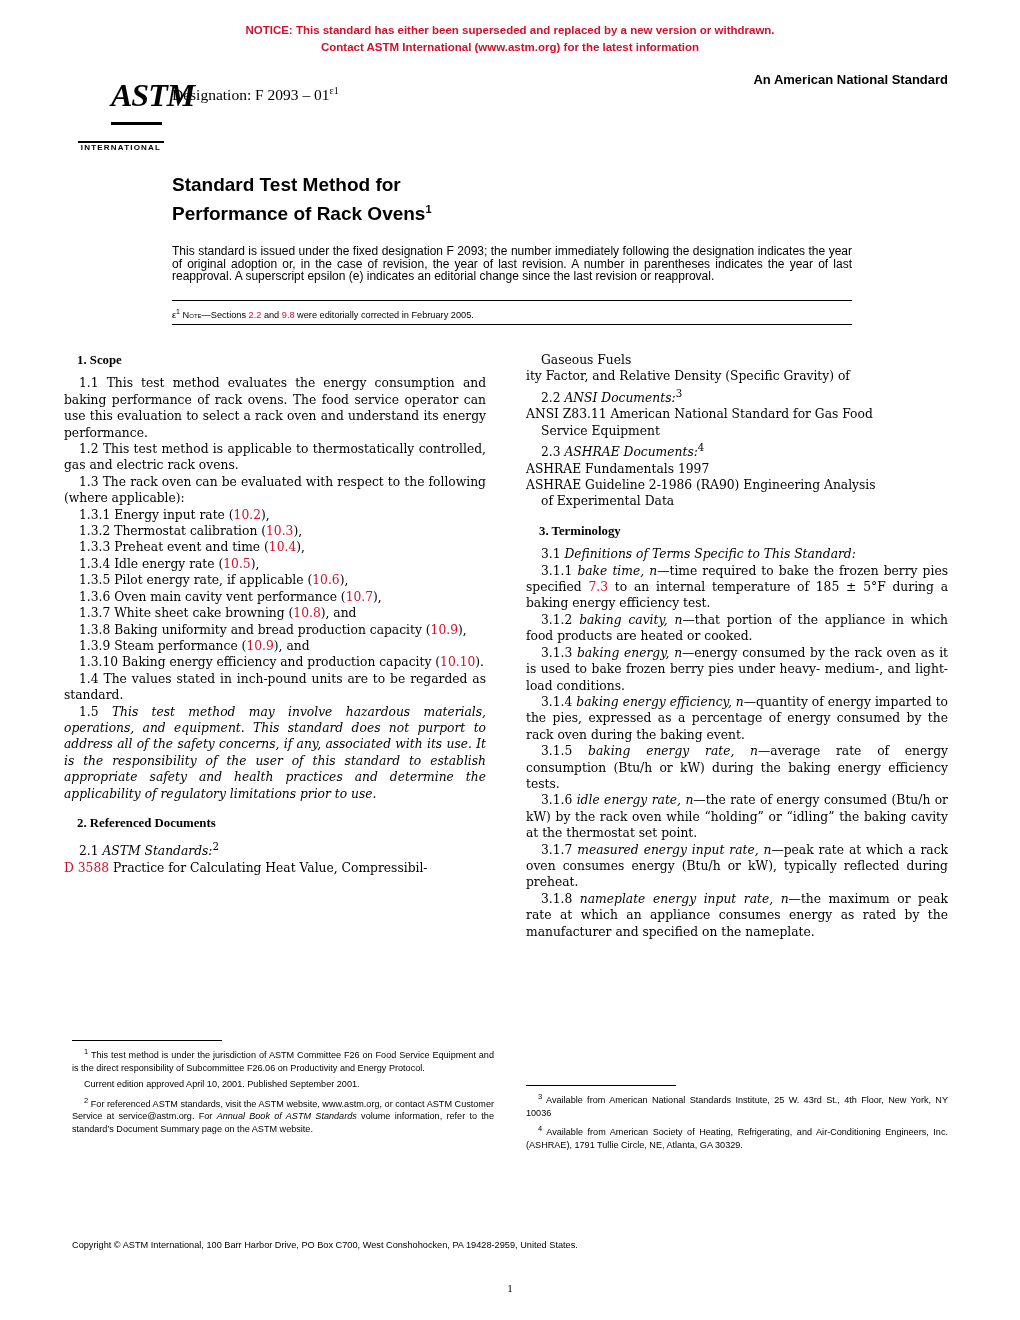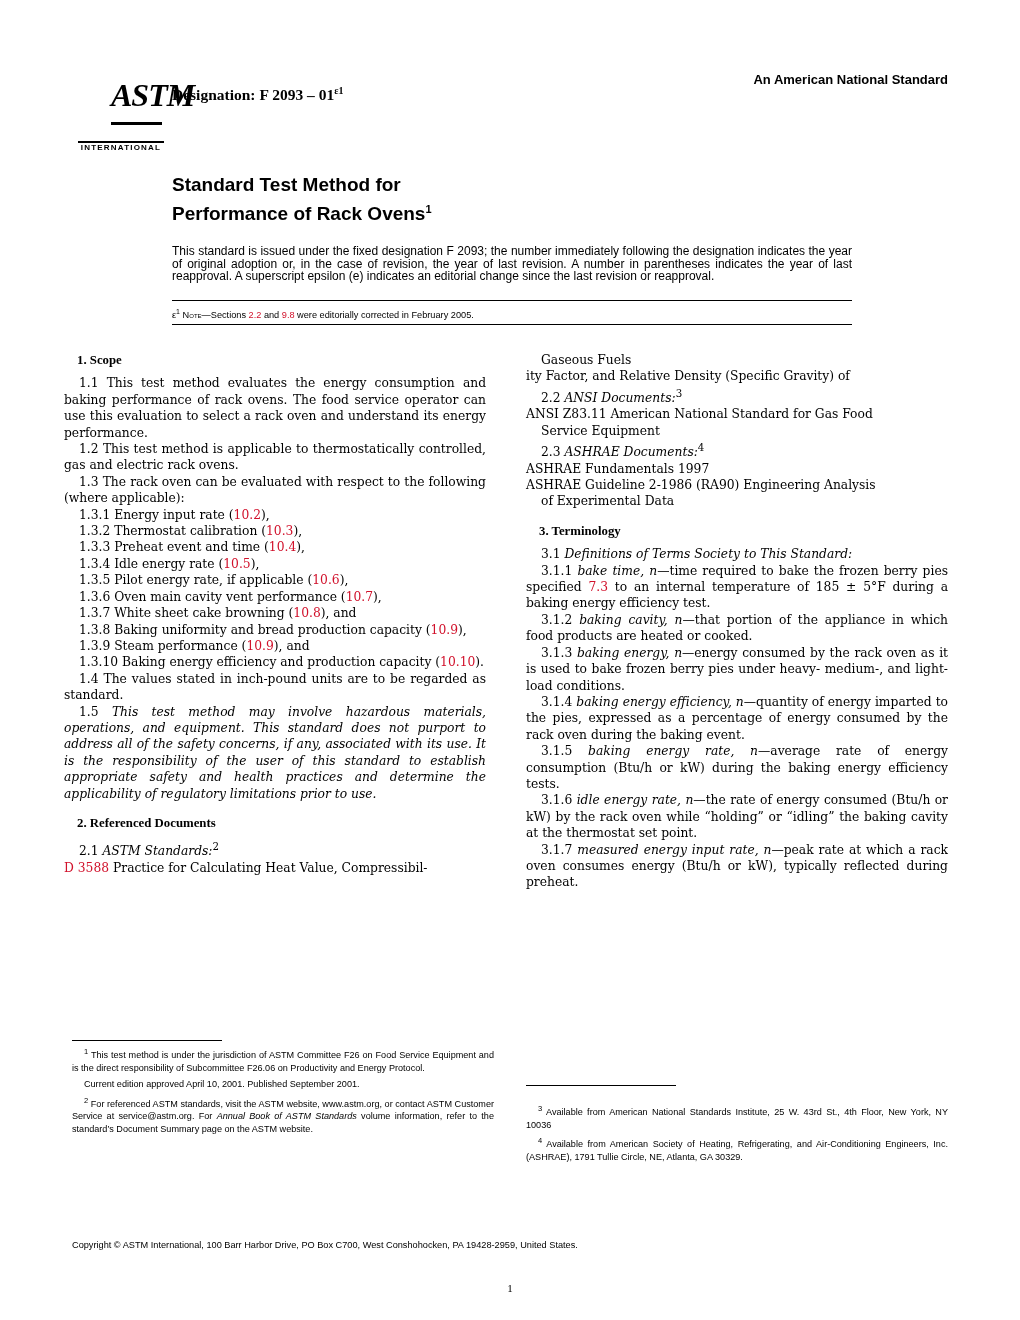--- a/index.html
+++ b/index.html
@@ -65,21 +65,21 @@
     position: absolute;
     left: 78px; top: 141px;
     width: 86px; height: 2px;
     background: #000;
   }
 
   .designation {
     position: absolute;
     left: 172px; top: 85px;
     font-family: "Liberation Serif", serif;
-    font-weight: bold;
+    font-weight: normal;
     font-size: 15.5px;
   }
   .designation sup { font-size: 10px; }
 
   .ansi-note {
     position: absolute;
     right: 72px; top: 72px;
     font-family: "Liberation Sans", sans-serif;
     font-size: 13px;
     font-weight: bold;
@@ -162,21 +162,21 @@
 
   .footnotes {
     position: absolute;
     width: 422px;
     font-family: "Liberation Sans", sans-serif;
     font-size: 9.1px;
     line-height: 12.6px;
     text-align: justify;
   }
   .fn-left { left: 72px; top: 1046px; }
-  .fn-right { left: 526px; top: 1091px; margin-top: 12px; }
+  .fn-right { left: 526px; top: 1091px; }
   .footnotes p { margin: 0 0 4px 0; }
   .footnotes sup { font-size: 7.5px; }
   .fn-ind { text-indent: 12px; }
 
   .copyright {
     position: absolute;
     left: 72px; top: 1240px;
     font-family: "Liberation Sans", sans-serif;
     font-size: 9.2px;
   }
@@ -187,20 +187,24 @@
     text-align: center;
     font-family: "Liberation Serif", serif;
     font-size: 11px;
   }
 </style>
 </head>
 <body>
 
 <div class="page">
 
+  <div class="notice">
+    <div>NOTICE: This standard has either been superseded and replaced by a new version or withdrawn.</div>
+    <div>Contact ASTM International (www.astm.org) for the latest information</div>
+  </div>
 
   <div class="logo-box">
     <div class="logo-a">ASTM</div>
     <div class="logo-sub">INTERNATIONAL</div>
   </div>
   <div class="logo-bar"></div>
 
   <div class="designation"><span>Designation: F 2093 – 01</span><sup>ε1</sup></div>
 
   <div class="ansi-note">An American National Standard</div>
@@ -247,28 +251,29 @@
     <p>ity Factor, and Relative Density (Specific Gravity) of</p>
     <p class="indent"><span>2.2  </span><span class="ital">ANSI Documents:</span><sup>3</sup></p>
     <p>ANSI Z83.11  American National Standard for Gas Food</p>
     <p style="padding-left:15px">Service Equipment</p>
     <p class="indent"><span>2.3  </span><span class="ital">ASHRAE Documents:</span><sup>4</sup></p>
     <p>ASHRAE Fundamentals 1997</p>
     <p>ASHRAE Guideline 2-1986 (RA90)  Engineering Analysis</p>
     <p style="padding-left:15px">of Experimental Data</p>
 
     <h3 class="sec">3.  Terminology</h3>
-    <p class="indent"><span>3.1  </span><span class="ital">Definitions of Terms Society to This Standard:</span></p>
+    <p class="indent"><span>3.1  </span><span class="ital">Definitions of Terms Specific to This Standard:</span></p>
     <p class="indent"><span>3.1.1  </span><span class="ital">bake time, n</span><span>—time required to bake the frozen berry pies specified </span><span class="ref">7.3</span><span> to an internal temperature of 185 ± 5°F during a baking energy efficiency test.</span></p>
     <p class="indent"><span>3.1.2  </span><span class="ital">baking cavity, n</span><span>—that portion of the appliance in which food products are heated or cooked.</span></p>
     <p class="indent"><span>3.1.3  </span><span class="ital">baking energy, n</span><span>—energy consumed by the rack oven as it is used to bake frozen berry pies under heavy- medium-, and light-load conditions.</span></p>
     <p class="indent"><span>3.1.4  </span><span class="ital">baking energy efficiency, n</span><span>—quantity of energy imparted to the pies, expressed as a percentage of energy consumed by the rack oven during the baking event.</span></p>
     <p class="indent"><span>3.1.5  </span><span class="ital">baking energy rate, n</span><span>—average rate of energy consumption (Btu/h or kW) during the baking energy efficiency tests.</span></p>
     <p class="indent"><span>3.1.6  </span><span class="ital">idle energy rate, n</span><span>—the rate of energy consumed (Btu/h or kW) by the rack oven while “holding” or “idling” the baking cavity at the thermostat set point.</span></p>
     <p class="indent"><span>3.1.7  </span><span class="ital">measured energy input rate, n</span><span>—peak rate at which a rack oven consumes energy (Btu/h or kW), typically reflected during preheat.</span></p>
+    <p class="indent"><span>3.1.8  </span><span class="ital">nameplate energy input rate, n</span><span>—the maximum or peak rate at which an appliance consumes energy as rated by the manufacturer and specified on the nameplate.</span></p>
   </div>
 
   <div class="fn-rule fn-rule-l"></div>
   <div class="footnotes fn-left">
     <p class="fn-ind"><sup>1</sup><span> This test method is under the jurisdiction of ASTM Committee F26 on Food Service Equipment and is the direct responsibility of Subcommittee F26.06 on Productivity and Energy Protocol.</span></p>
     <p class="fn-ind">Current edition approved April 10, 2001. Published September 2001.</p>
     <p class="fn-ind"><sup>2</sup><span> For referenced ASTM standards, visit the ASTM website, www.astm.org, or contact ASTM Customer Service at service@astm.org. For </span><span class="ital">Annual Book of ASTM Standards</span><span> volume information, refer to the standard’s Document Summary page on the ASTM website.</span></p>
   </div>
 
   <div class="fn-rule fn-rule-r"></div>

